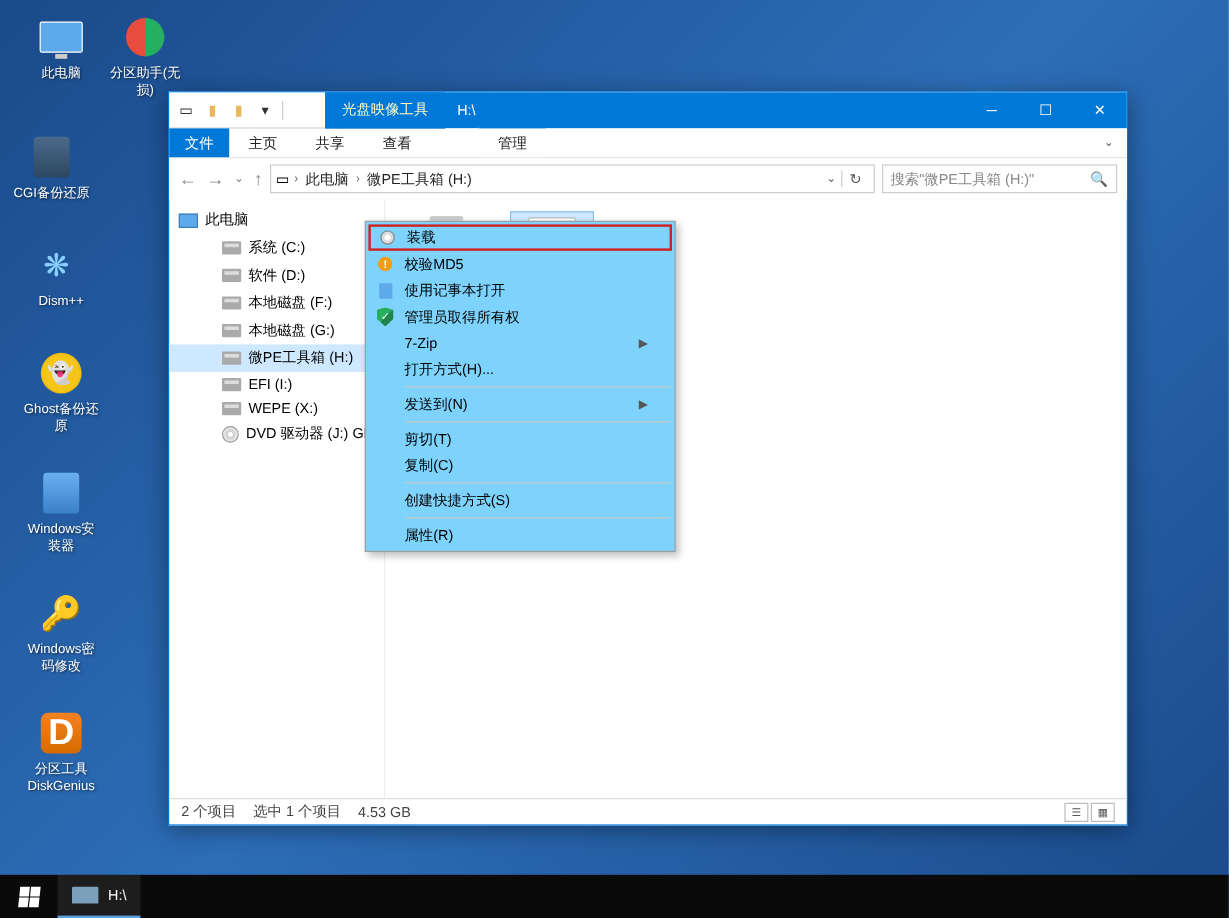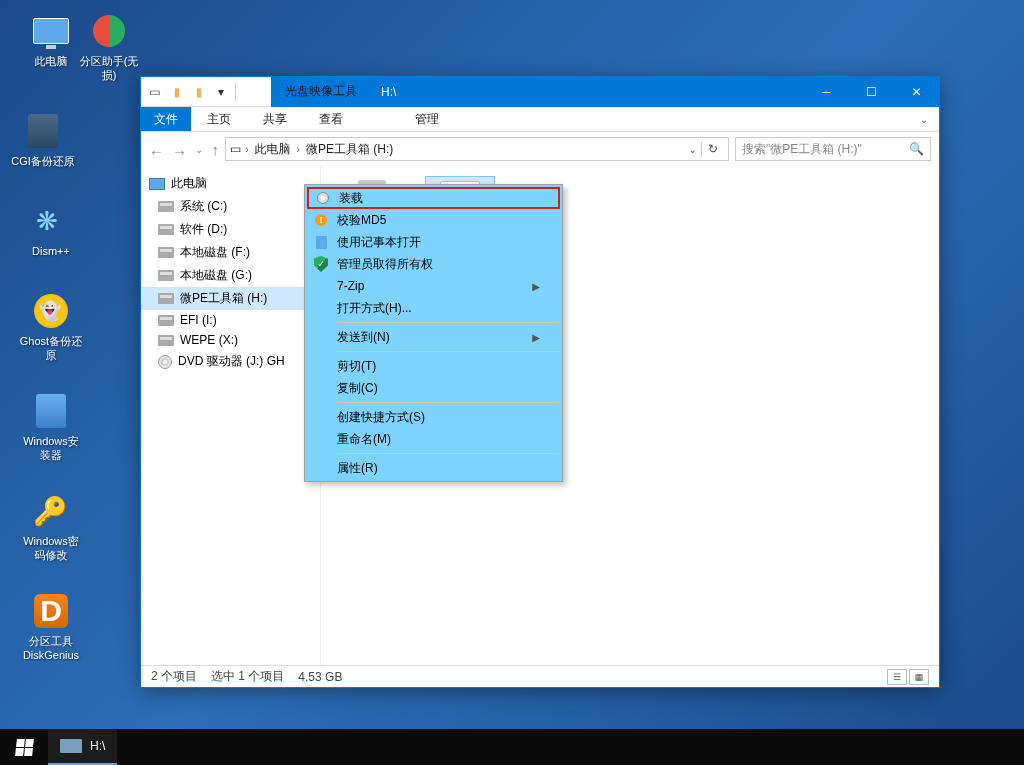--- a/index.html
+++ b/index.html
@@ -5,21 +5,21 @@
 * { margin:0; padding:0; box-sizing:border-box; font-family:"Microsoft YaHei","Segoe UI",sans-serif; }
 body { width:1024px; height:765px; background:linear-gradient(135deg,#1a4a8a 0%,#2d6eb8 50%,#1a4a8a 100%); overflow:hidden; position:relative; }
 .desktop { position:absolute; inset:0; }
 .desktop-icon { position:absolute; width:70px; display:flex; flex-direction:column; align-items:center; cursor:pointer; }
 .desktop-icon .ico { width:42px; height:42px; display:flex; align-items:center; justify-content:center; font-size:30px; }
 .desktop-icon .lbl { color:#fff; font-size:11px; text-align:center; margin-top:2px; text-shadow:1px 1px 2px rgba(0,0,0,.6); line-height:14px; }
 .explorer { position:absolute; left:140px; top:76px; width:800px; height:612px; background:#fff; border:1px solid #0078d7; box-shadow:0 4px 20px rgba(0,0,0,.4); }
 .titlebar { height:30px; background:#0078d7; display:flex; align-items:center; }
 .titlebar-qat { width:130px; height:30px; background:#fff; border-bottom:1px solid #ddd; display:flex; align-items:center; padding:0 6px; gap:6px; font-size:12px; color:#333; }
 .qat-ico { width:16px; height:16px; display:inline-flex; align-items:center; justify-content:center; font-size:12px; }
-.titlebar-ctx { height:30px; background:#0078d7; color:#0f172a; font-size:12px; display:flex; align-items:center; padding:0 14px; border-bottom:2px solid #0078d7; }
+.titlebar-ctx { height:30px; background:#0078d7; color:#fef9c3; font-size:12px; display:flex; align-items:center; padding:0 14px; border-bottom:2px solid #0078d7; }
 .titlebar-title { flex:1; color:#fff; font-size:12px; padding:0 10px; }
 .winbtns { display:flex; }
 .winbtn { width:45px; height:30px; color:#fff; font-size:12px; display:flex; align-items:center; justify-content:center; cursor:pointer; }
 .ribbon { height:25px; display:flex; background:#fff; border-bottom:1px solid #ddd; }
 .ribbon-file { width:50px; background:#0078d7; color:#fff; font-size:12px; display:flex; align-items:center; justify-content:center; cursor:pointer; }
 .ribbon-tab { padding:0 16px; font-size:12px; color:#222; display:flex; align-items:center; cursor:pointer; }
 .ribbon-ctx { padding:0 16px; font-size:12px; color:#222; display:flex; align-items:center; cursor:pointer; border-top:2px solid #0078d7; margin-top:-2px; background:#fff; }
 .ribbon-chev { margin-left:auto; width:30px; display:flex; align-items:center; justify-content:center; color:#666; font-size:10px; cursor:pointer; }
 .navbar { height:34px; display:flex; align-items:center; padding:4px 8px; gap:6px; background:#fff; }
 .nav-arrows { display:flex; gap:8px; align-items:center; color:#888; }
@@ -27,21 +27,21 @@
 .addressbar { flex:1; height:24px; border:1px solid #ccc; display:flex; align-items:center; padding:0 4px; font-size:12px; gap:4px; }
 .addr-sep { color:#666; font-size:10px; }
 .addr-seg { color:#222; cursor:pointer; padding:0 2px; }
 .addr-refresh { border-left:1px solid #ccc; padding:0 6px; color:#555; font-size:12px; }
 .searchbox { width:196px; height:24px; border:1px solid #ccc; display:flex; align-items:center; padding:0 6px; font-size:12px; color:#888; }
 .searchbox .mag { margin-left:auto; color:#555; }
 .content { display:flex; height:500px; }
 .tree { width:180px; border-right:1px solid #eee; padding:6px 0; font-size:12px; overflow:hidden; }
 .tree-root { display:flex; align-items:center; gap:6px; padding:3px 8px; }
 .tree-root .mon { width:16px; height:12px; background:#5da9e9; border:1px solid #3a7fb8; }
-.tree-item { display:flex; align-items:center; gap:6px; padding:3px 8px 3px 17px; cursor:pointer; white-space:nowrap;text-align:right; }
+.tree-item { display:flex; align-items:center; gap:6px; padding:3px 8px 3px 44px; cursor:pointer; white-space:nowrap;text-align:right; }
 .tree-item.sel { background:#cde8ff; }
 .tree-item .drv { width:16px; height:11px; background:#aaa; border-radius:1px; position:relative; }
 .tree-item .drv::after { content:''; position:absolute; left:2px; right:2px; top:2px; height:3px; background:#ddd; }
 .tree-item .dvd { width:14px; height:14px; border-radius:50%; background:radial-gradient(circle,#fff 20%,#ccc 30%,#eee 70%); border:1px solid #999; }
 .filepane { flex:1; padding:10px 16px; position:relative; }
 .file-items { display:flex; gap:18px; }
 .file-item { width:70px; display:flex; flex-direction:column; align-items:center; font-size:11px; text-align:center; padding:4px; border:1px solid transparent; cursor:pointer; }
 .file-item.sel { background:#cde8ff; border:1px solid #8ac3ef; }
 .file-ico { width:44px; height:44px; display:flex; align-items:center; justify-content:center; margin-bottom:2px; }
 .recycle { width:36px; height:40px; background:linear-gradient(#f0f0f0,#d8d8d8); border-radius:4px 4px 2px 2px; position:relative; }
@@ -70,21 +70,21 @@
 
 <div class="desktop">
   <div class="desktop-icon" style="left:16px;top:10px">
       <div class="ico">
         <div style="width:36px;height:26px;background:#5da9e9;border:1px solid #fff;border-radius:2px;position:relative">
           <div style="position:absolute;left:12px;right:12px;bottom:-6px;height:4px;background:#ccc"></div>
         </div>
       </div>
       <div class="lbl">此电脑</div>
     </div>
-  <div class="desktop-icon" style="left:74px;top:10px">
+  <div class="desktop-icon" style="left:86px;top:10px">
       <div class="ico">
         <div style="width:32px;height:32px;border-radius:50%;background:conic-gradient(#27ae60 0 180deg,#e74c3c 180deg 360deg)"></div>
       </div>
       <div class="lbl" style="white-space:pre-line">分区助手(无
 损)</div>
     </div>
   <div class="desktop-icon" style="left:8px;top:110px">
       <div class="ico">
         <div style="width:30px;height:34px;background:linear-gradient(#4a6a8a,#2c4860);border-radius:3px"></div>
       </div>
@@ -288,24 +288,20 @@
     </div>
     <div class="ctx-item">
       <div class="ctx-ico"></div>
       <span>复制(C)</span>
     </div>
     <div class="ctx-sep"></div>
     <div class="ctx-item">
       <div class="ctx-ico"></div>
       <span>创建快捷方式(S)</span>
     </div>
-    <div class="ctx-item">
-      <div class="ctx-ico"></div>
-      <span>重命名(M)</span>
-    </div>
     <div class="ctx-sep"></div>
     <div class="ctx-item">
       <div class="ctx-ico"></div>
       <span>属性(R)</span>
     </div>
   </div>
 
 <div class="taskbar">
   <div class="startbtn">
       <div class="winlogo">

